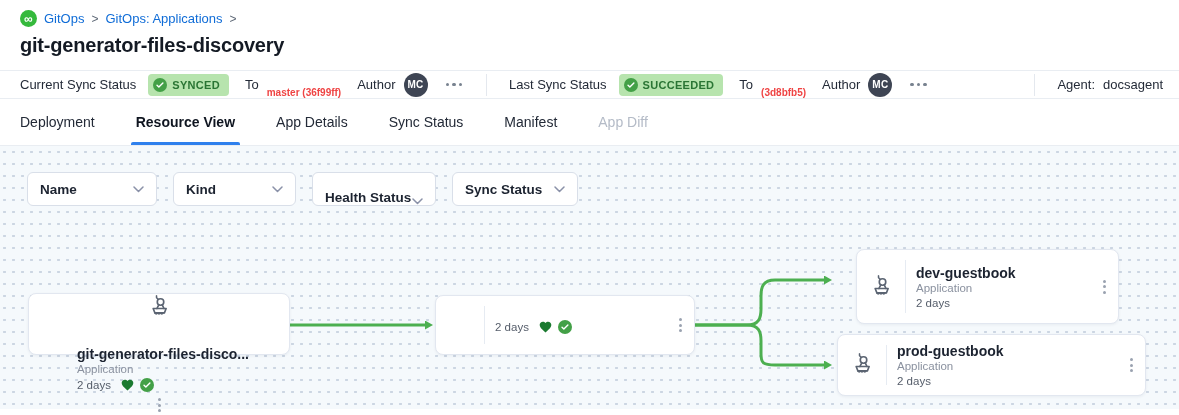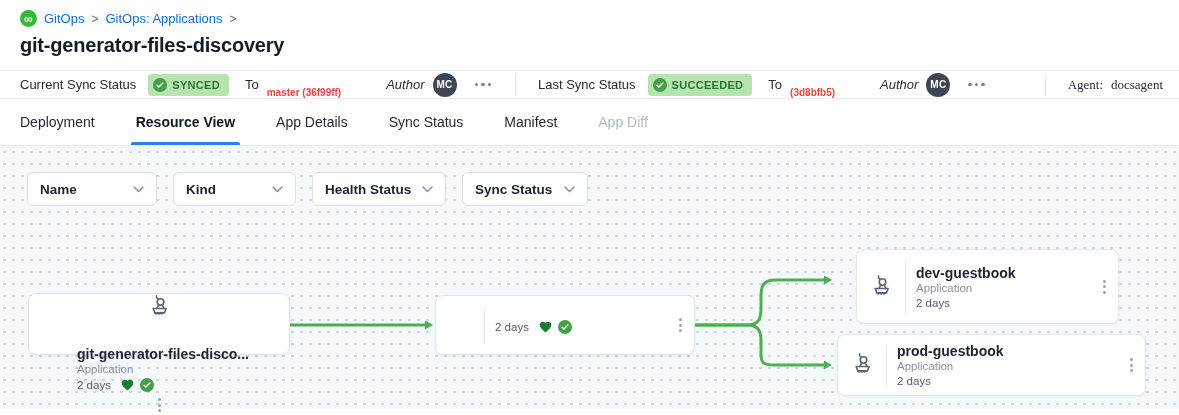--- a/index.html
+++ b/index.html
@@ -34,30 +34,30 @@
   }
   .sb-label { color: #242b38; }
   .badge {
     margin-left: 12px; background: #b7e4ae; color: #2a7534;
     font-size: 11px; font-weight: 700; letter-spacing: 0.3px;
     border-radius: 4px; padding: 4px 9px 4px 5px;
     display: inline-flex; align-items: center; gap: 5px;
   }
   .to-label { margin-left: 16px; }
   .rev-link { margin-left: 8px; color: #ef4444; font-weight: 700; font-size: 10px; cursor: pointer; margin-top: 16px; }
-  .author-label { margin-left: 45px; font-style: italic; }
+  .author-label { margin-left: 16px; }
   .avatar {
     margin-left: 8px; width: 24px; height: 24px; border-radius: 50%;
     background: #3e4554; color: #fff; font-size: 10px; font-weight: 700;
     display: flex; align-items: center; justify-content: center; letter-spacing: .3px;
   }
   .kebab-h { margin-left: 16px; display: flex; gap: 3px; cursor: pointer; padding: 4px 2px; }
   .kebab-h i { width: 3.5px; height: 3.5px; border-radius: 50%; background: #78828f; }
   .sb-divider { width: 1px; height: 22px; background: #e4e8ee; margin: 0 22px; }
-  .sb-agent { margin-left: auto; display: flex; align-items: center; font-family: Liberation Serif, serif; }
+  .sb-agent { margin-left: auto; display: flex; align-items: center; }
   .sb-agent .sb-divider { margin: 0 22px 0 0; }
   .agent-value { margin-left: 8px; }
 
   
   .tabs {
     height: 47px; border-bottom: 1px solid #e9edf2;
     display: flex; align-items: stretch; padding: 0 20px; gap: 41px;
   }
   .tab { display: flex; align-items: center; font-size: 14px; color: #232a37; cursor: pointer; position: relative; }
   .tab.active { font-weight: 700; color: #0f1520; }
@@ -75,21 +75,21 @@
     background-size: 9px 12px;
   }
   .edges { position: absolute; inset: 0; width: 100%; height: 100%; pointer-events: none; }
 
   .filters { position: absolute; top: 26px; left: 27px; display: flex; gap: 16px; }
   .filter {
     background: #fff; border: 1px solid #d9dfe9; border-radius: 6px; height: 34px;
     display: flex; align-items: center; justify-content: space-between;
     padding: 0 12px; font-size: 13.5px; font-weight: 600; color: #1c2330; cursor: pointer;
   }
-  .f-name { width: 130px; } .f-kind { width: 123px; } .f-health { width: 134px; } .f-sync { width: 126px; }
+  .f-name { width: 130px; } .f-kind { width: 123px; } .f-health { width: 124px; align-items: flex-end; } .f-sync { width: 126px; }
   .chev { color: #8a91a8; display: flex; }
 
   .node {
     position: absolute; background: #fff; border: 1px solid #e2e7f0; border-radius: 8px;
     box-shadow: 0 1px 3px rgba(24,39,75,.06);
     display: flex; align-items: center; cursor: pointer;
   }
   #node-root { left: 28px; top: 147px; width: 262px; height: 62px; flex-direction: column; }
   #node-appset { left: 435px; top: 149px; width: 260px; height: 60px; }
   #node-dev { left: 856px; top: 103px; width: 263px; height: 75px; }

